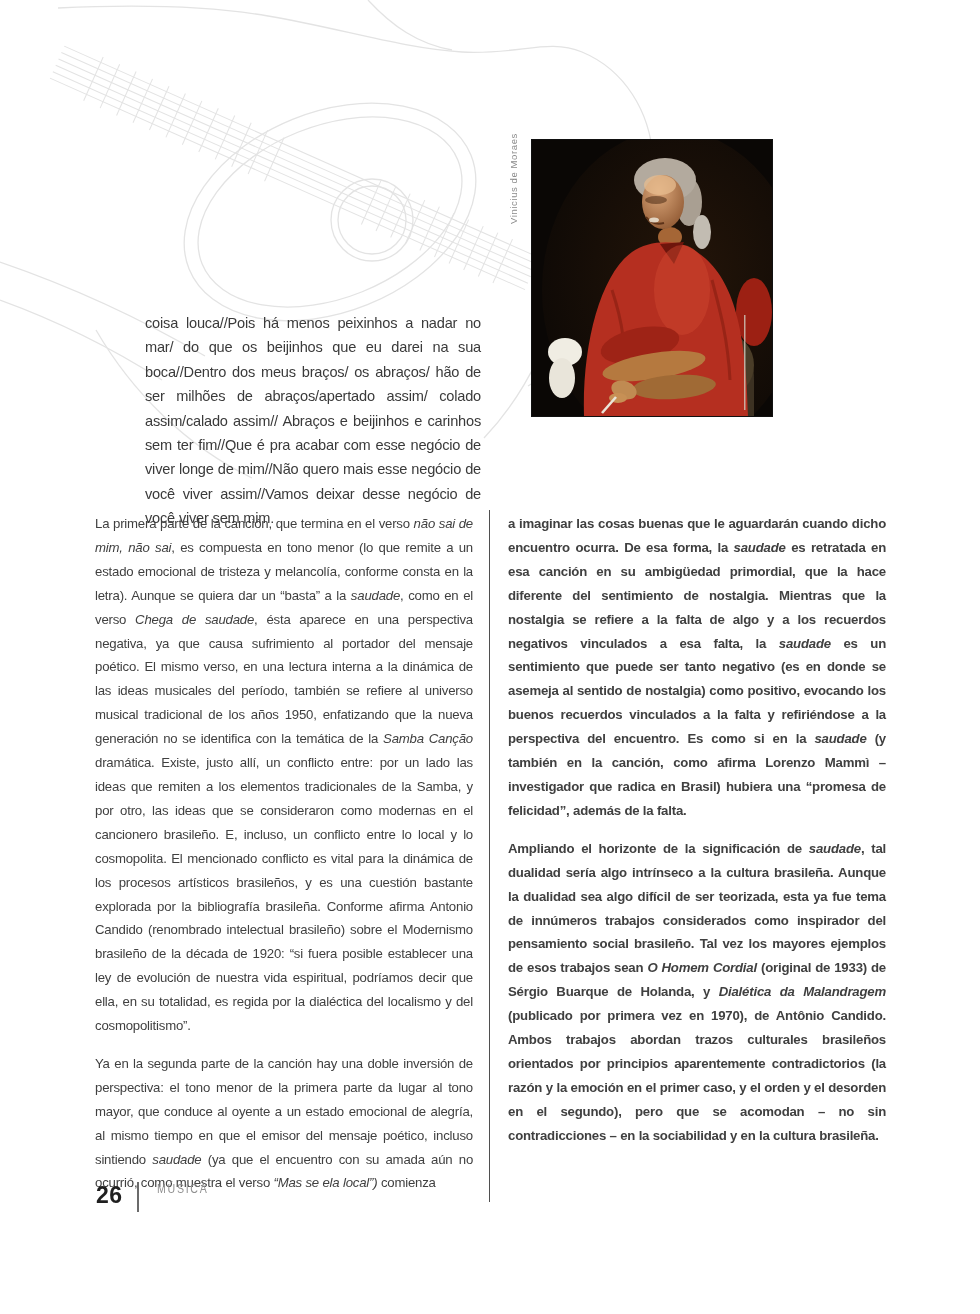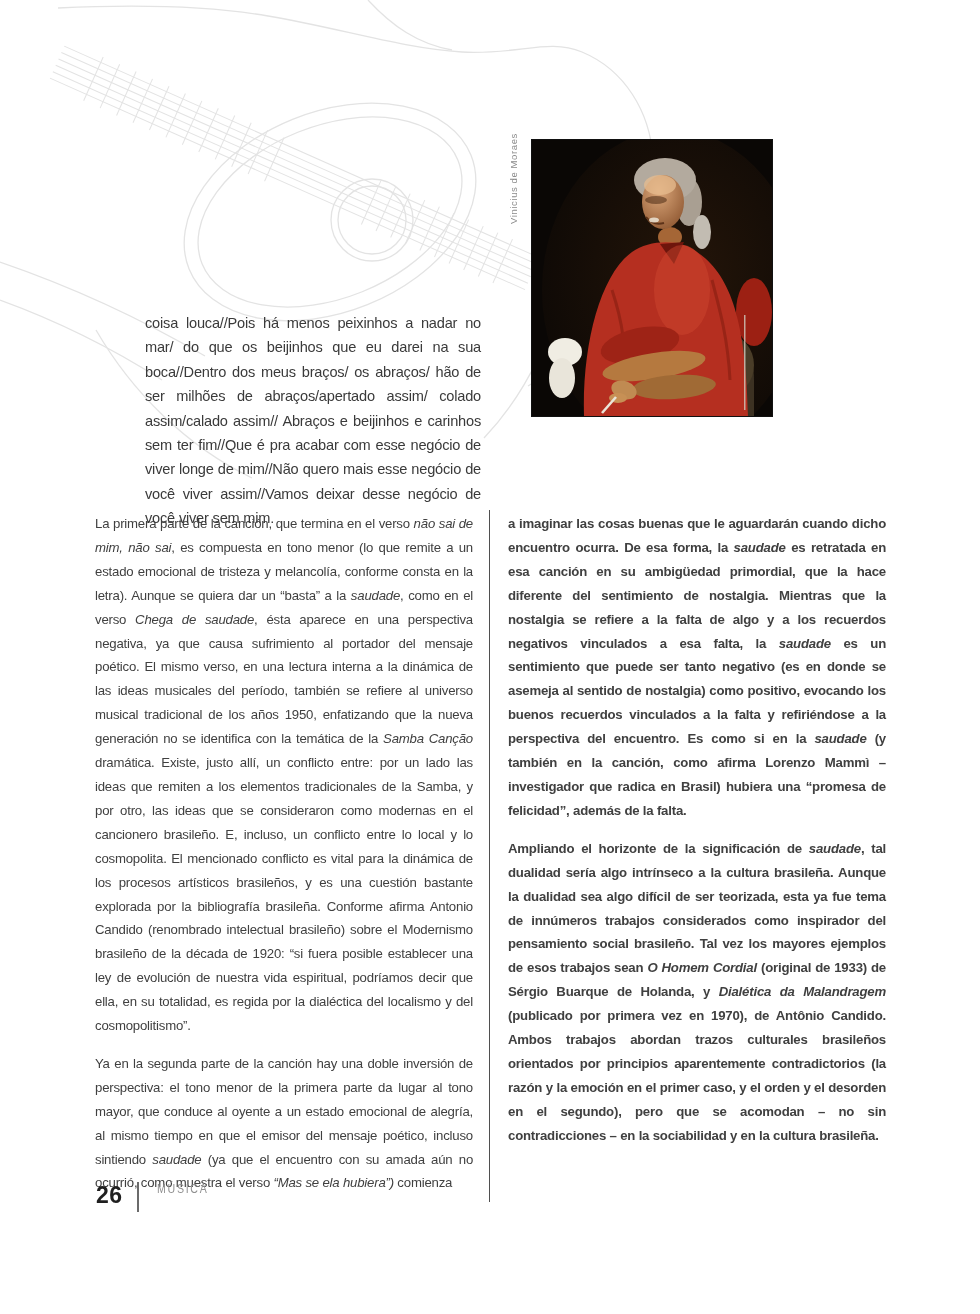--- a/index.html
+++ b/index.html
@@ -162,21 +162,21 @@
     <ellipse cx="33" cy="212" rx="17" ry="14" fill="#f0ede3"></ellipse>
     <ellipse cx="30" cy="238" rx="13" ry="20" fill="#e9e5da"></ellipse>
     <rect x="212" y="175" width="1.5" height="95" fill="#cfcabe" opacity="0.8"></rect>
   </svg>
 </figure>
 
 <div class="quote">coisa louca//Pois há menos peixinhos a nadar no mar/ do que os beijinhos que eu darei na sua boca//Dentro dos meus braços/ os abraços/ hão de ser milhões de abraços/apertado assim/ colado assim/calado assim// Abraços e beijinhos e carinhos sem ter fim//Que é pra acabar com esse negócio de viver longe de mim//Não quero mais esse negócio de você viver assim//Vamos deixar desse negócio de você viver sem mim.</div>
 
 <div class="col col-left">
   <p>La primera parte de la canción, que termina en el verso <i>não sai de mim, não sai</i>, es compuesta en tono menor (lo que remite a un estado emocional de tristeza y melancolía, conforme consta en la letra). Aunque se quiera dar un “basta” a la <i>saudade</i>, como en el verso <i>Chega de saudade</i>, ésta aparece en una perspectiva negativa, ya que causa sufrimiento al portador del mensaje poético. El mismo verso, en una lectura interna a la dinámica de las ideas musicales del período, también se refiere al universo musical tradicional de los años 1950, enfatizando que la nueva generación no se identifica con la temática de la <i>Samba Canção</i> dramática. Existe, justo allí, un conflicto entre: por un lado las ideas que remiten a los elementos tradicionales de la Samba, y por otro, las ideas que se consideraron como modernas en el cancionero brasileño. E, incluso, un conflicto entre lo local y lo cosmopolita. El mencionado conflicto es vital para la dinámica de los procesos artísticos brasileños, y es una cuestión bastante explorada por la bibliografía brasileña. Conforme afirma Antonio Candido (renombrado intelectual brasileño) sobre el Modernismo brasileño de la década de 1920: “si fuera posible establecer una ley de evolución de nuestra vida espiritual, podríamos decir que ella, en su totalidad, es regida por la dialéctica del localismo y del cosmopolitismo”.</p>
-  <p>Ya en la segunda parte de la canción hay una doble inversión de perspectiva: el tono menor de la primera parte da lugar al tono mayor, que conduce al oyente a un estado emocional de alegría, al mismo tiempo en que el emisor del mensaje poético, incluso sintiendo <i>saudade</i> (ya que el encuentro con su amada aún no ocurrió, como muestra el verso <i>“Mas se ela hubiera”)</i> comienza</p>
+  <p>Ya en la segunda parte de la canción hay una doble inversión de perspectiva: el tono menor de la primera parte da lugar al tono mayor, que conduce al oyente a un estado emocional de alegría, al mismo tiempo en que el emisor del mensaje poético, incluso sintiendo <i>saudade</i> (ya que el encuentro con su amada aún no ocurrió, como muestra el verso <i>“Mas se ela local”)</i> comienza</p>
 </div>
 
 <div class="col-divider"></div>
 
 <div class="col col-right">
   <p>a imaginar las cosas buenas que le aguardarán cuando dicho encuentro ocurra. De esa forma, la <i>saudade</i> es retratada en esa canción en su ambigüedad primordial, que la hace diferente del sentimiento de nostalgia. Mientras que la nostalgia se refiere a la falta de algo y a los recuerdos negativos vinculados a esa falta, la <i>saudade</i> es un sentimiento que puede ser tanto negativo (es en donde se asemeja al sentido de nostalgia) como positivo, evocando los buenos recuerdos vinculados a la falta y refiriéndose a la perspectiva del encuentro. Es como si en la <i>saudade</i> (y también en la canción, como afirma Lorenzo Mammì – investigador que radica en Brasil) hubiera una “promesa de felicidad”, además de la falta.</p>
   <p>Ampliando el horizonte de la significación de <i>saudade</i>, tal dualidad sería algo intrínseco a la cultura brasileña. Aunque la dualidad sea algo difícil de ser teorizada, esta ya fue tema de innúmeros trabajos considerados como inspirador del pensamiento social brasileño. Tal vez los mayores ejemplos de esos trabajos sean <i>O Homem Cordial</i> (original de 1933) de Sérgio Buarque de Holanda, y <i>Dialética da Malandragem</i> (publicado por primera vez en 1970), de Antônio Candido. Ambos trabajos abordan trazos culturales brasileños orientados por principios aparentemente contradictorios (la razón y la emoción en el primer caso, y el orden y el desorden en el segundo), pero que se acomodan – no sin contradicciones – en la sociabilidad y en la cultura brasileña.</p>
 </div>
 
 <div class="footer">

